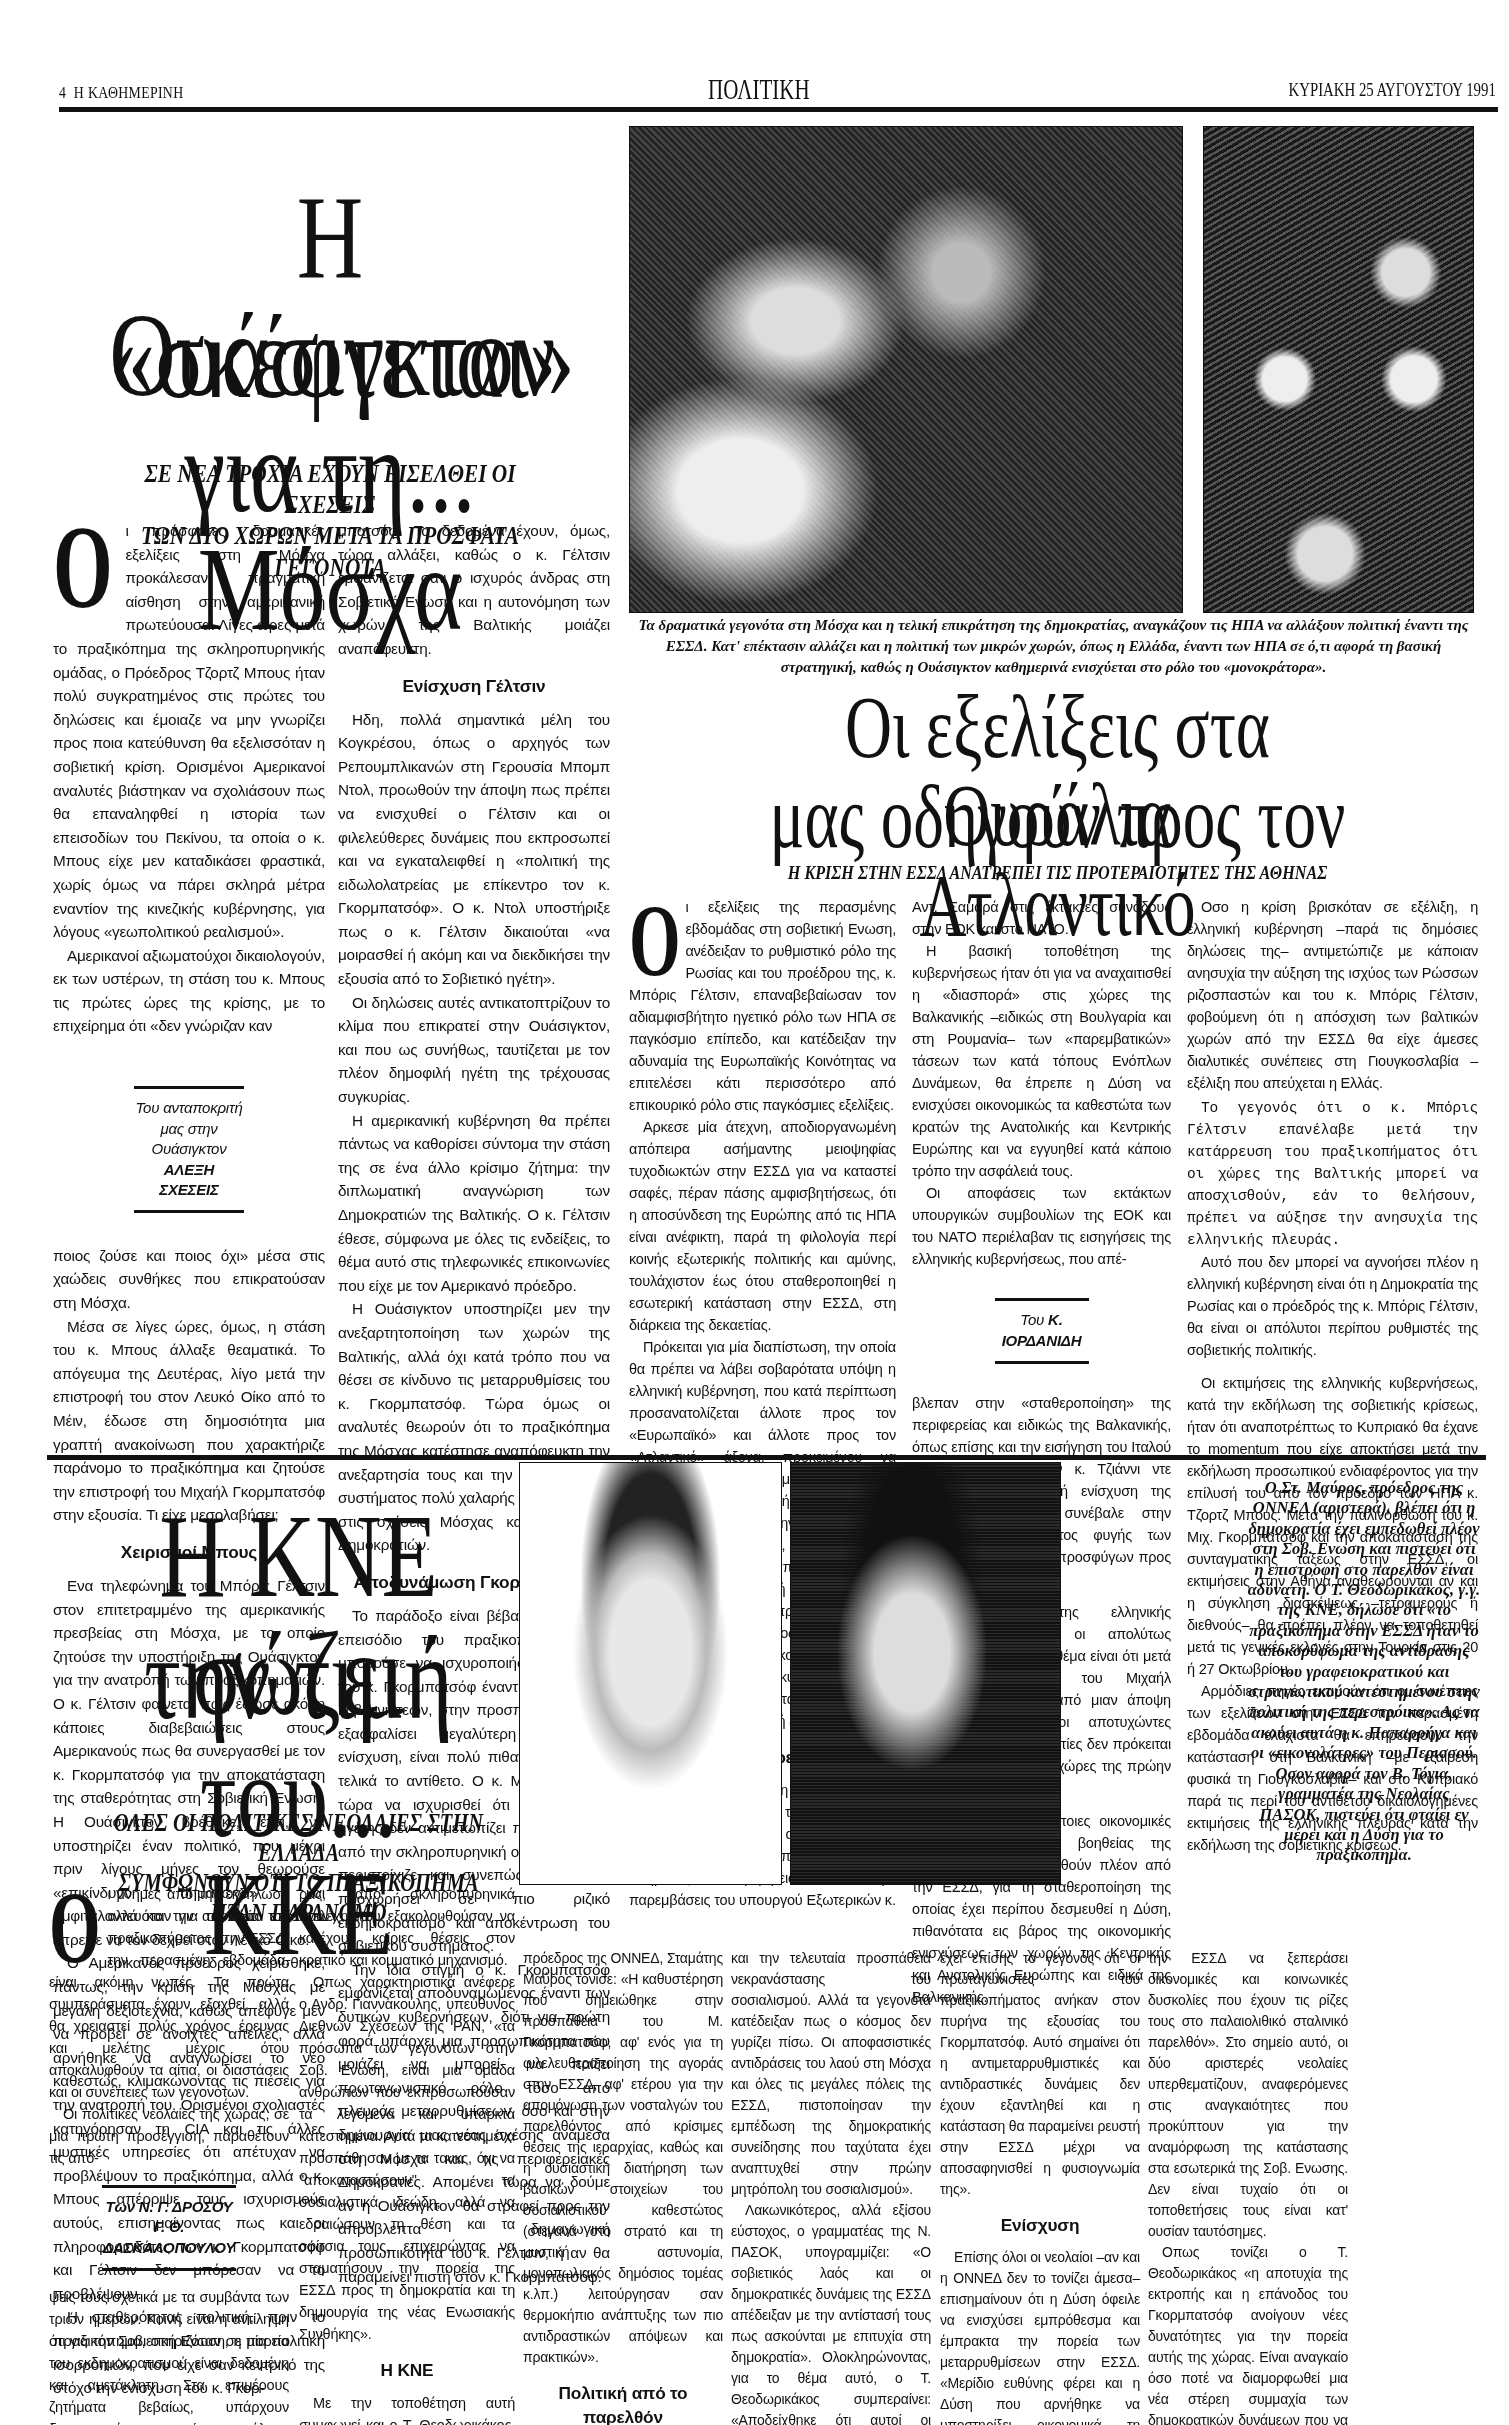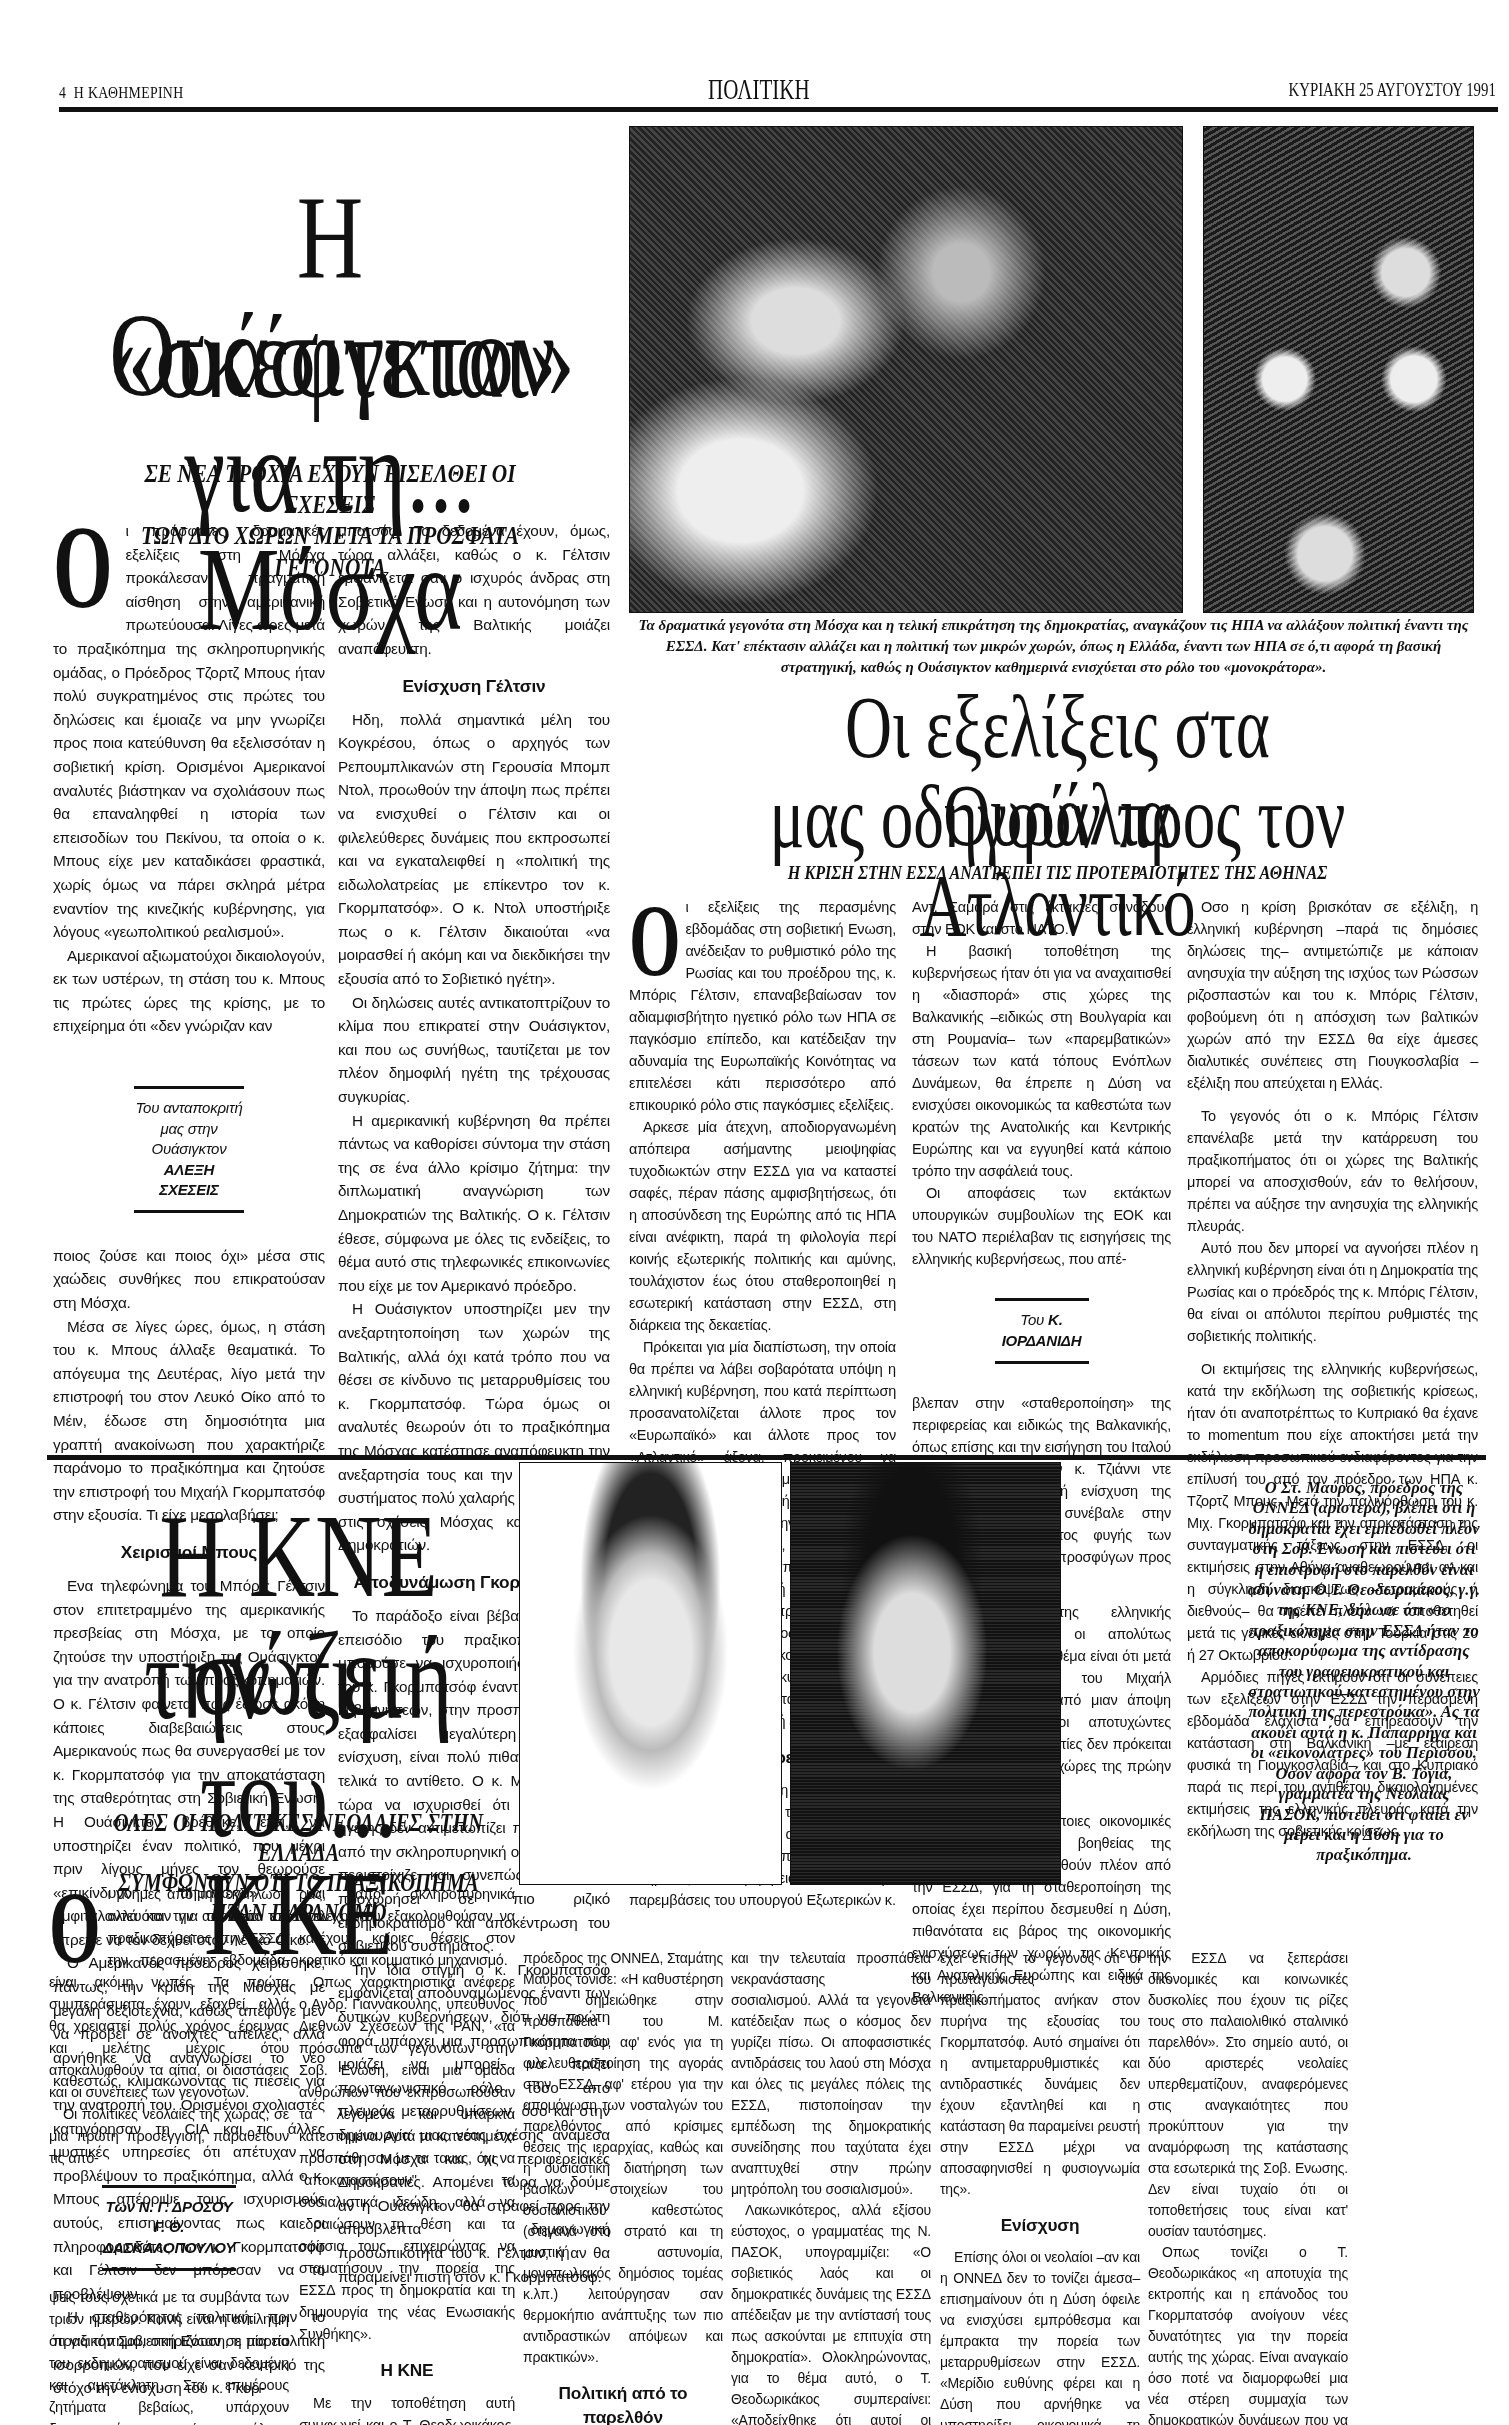--- a/index.html
+++ b/index.html
@@ -126,21 +126,21 @@
       <span>Του</span>
       <b>Κ. ΙΟΡΔΑΝΙΔΗ</b>
     </div>
     <p class="noind">βλεπαν στην «σταθεροποίηση» της περιφερείας και ειδικώς της Βαλκανικής, όπως επίσης και την εισήγηση του Ιταλού υπουργού Εξωτερικών κ. Τζιάννι ντε Μικέλις για οικονομική ενίσχυση της Αλβανίας που θα συνέβαλε στην ανακοπή του ρεύματος φυγής των Αλβανών οικονομικών προσφύγων προς τις χώρες της Δύσεως.</p>
     <p style="margin-top:11px;">Οι επιλογές της ελληνικής κυβερνήσεως ήσαν οι απολύτως ενδεδειγμένες αλλά το θέμα είναι ότι μετά την «παλινόρθωση» του Μιχαήλ Γκορμπατσόφ έχουν από μιαν άποψη ξεπερασθεί, αφού οι αποτυχώντες Σοβιετικοί πραξικοπηματίες δεν πρόκειται να βρουν μιμητές στις χώρες της πρώην σοβιετικής επιρροής.</p>
     <p style="margin-top:11px;">Πέραν τούτου, οι όποιες οικονομικές δυνατότητες παροχής βοηθείας της Δύσεως θα απορροφηθούν πλέον από την ΕΣΣΔ, για τη σταθεροποίηση της οποίας έχει περίπου δεσμευθεί η Δύση, πιθανότατα εις βάρος της οικονομικής ενισχύσεως των χωρών της Κεντρικής και Ανατολικής Ευρώπης και ειδικά της Βαλκανικής.</p>
   </div>
 
   <div class="col" style="left:1187px; top:896px; width:291px; font-size:14.5px; line-height:22px;">
     <p>Οσο η κρίση βρισκόταν σε εξέλιξη, η ελληνική κυβέρνηση –παρά τις δημόσιες δηλώσεις της– αντιμετώπιζε με κάποιαν ανησυχία την αύξηση της ισχύος των Ρώσσων ριζοσπαστών και του κ. Μπόρις Γέλτσιν, φοβούμενη ότι η απόσχιση των βαλτικών χωρών από την ΕΣΣΔ θα είχε άμεσες διαλυτικές συνέπειες στη Γιουγκοσλαβία –εξέλιξη που απεύχεται η Ελλάς.</p>
-    <p style="margin-top:11px;">Το γεγονός ότι ο κ. Μπόρις Γέλτσιν επανέλαβε μετά την κατάρρευση του πραξικοπήματος ότι οι χώρες της Βαλτικής μπορεί να αποσχισθούν, εάν το θελήσουν, πρέπει να αύξησε την ανησυχία της ελληνικής πλευράς.</p>
+    <p style="margin-top:3px;font-family:Liberation Mono, monospace;">Το γεγονός ότι ο κ. Μπόρις Γέλτσιν επανέλαβε μετά την κατάρρευση του πραξικοπήματος ότι οι χώρες της Βαλτικής μπορεί να αποσχισθούν, εάν το θελήσουν, πρέπει να αύξησε την ανησυχία της ελληνικής πλευράς.</p>
     <p>Αυτό που δεν μπορεί να αγνοήσει πλέον η ελληνική κυβέρνηση είναι ότι η Δημοκρατία της Ρωσίας και ο πρόεδρός της κ. Μπόρις Γέλτσιν, θα είναι οι απόλυτοι περίπου ρυθμιστές της σοβιετικής πολιτικής.</p>
     <p style="margin-top:11px;">Οι εκτιμήσεις της ελληνικής κυβερνήσεως, κατά την εκδήλωση της σοβιετικής κρίσεως, ήταν ότι αναποτρέπτως το Κυπριακό θα έχανε το momentum που είχε αποκτήσει μετά την εκδήλωση προσωπικού ενδιαφέροντος για την επίλυσή του από τον πρόεδρο των ΗΠΑ κ. Τζορτζ Μπους. Μετά την παλινόρθωση του κ. Μιχ. Γκορμπατσόφ και την αποκατάσταση της συνταγματικής τάξεως στην ΕΣΣΔ, οι εκτιμήσεις στην Αθήνα αναθεωρούνται αν και η σύγκληση διασκέψεως –τετραμερούς ή διεθνούς– θα πρέπει πλέον να τοποθετηθεί μετά τις γενικές εκλογές στην Τουρκία στις 20 ή 27 Οκτωβρίου.</p>
     <p>Αρμόδιες πηγές εκτιμούν ότι οι συνέπειες των εξελίξεων στην ΕΣΣΔ την περασμένη εβδομάδα ελάχιστα θα επηρεάσουν την κατάσταση στη Βαλκανική –με εξαίρεση φυσικά τη Γιουγκοσλαβία– και στο Κυπριακό παρά τις περί του αντιθέτου δικαιολογημένες εκτιμήσεις της ελληνικής πλευράς κατά την εκδήλωση της σοβιετικής κρίσεως.</p>
   </div>
 </div>
 
 <div class="rule" style="left:47px; top:1455px; width:1439px; height:4.7px;"></div>
 
 <div>
   <div class="hl abs" style="left:47px; top:1498px; width:503px; font-size:118px; transform:scaleX(0.78);">Η ΚΝΕ σώζει</div>

